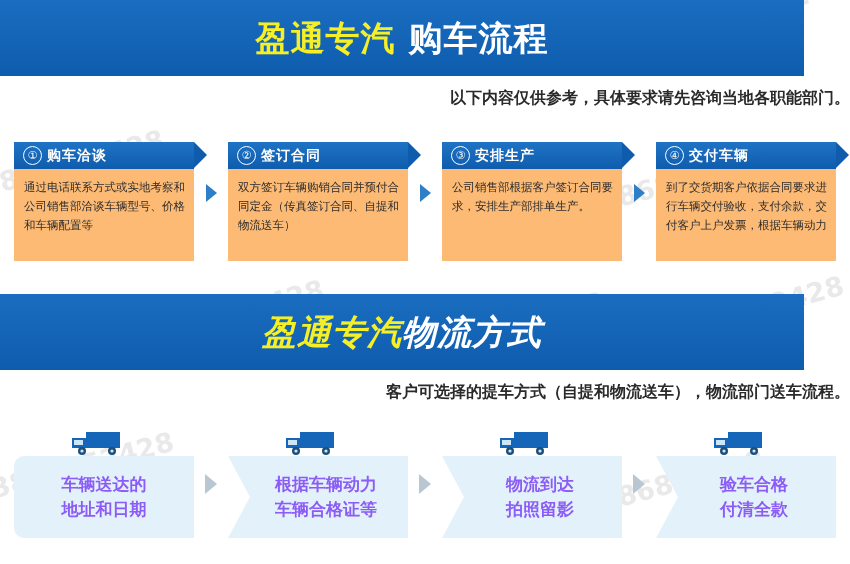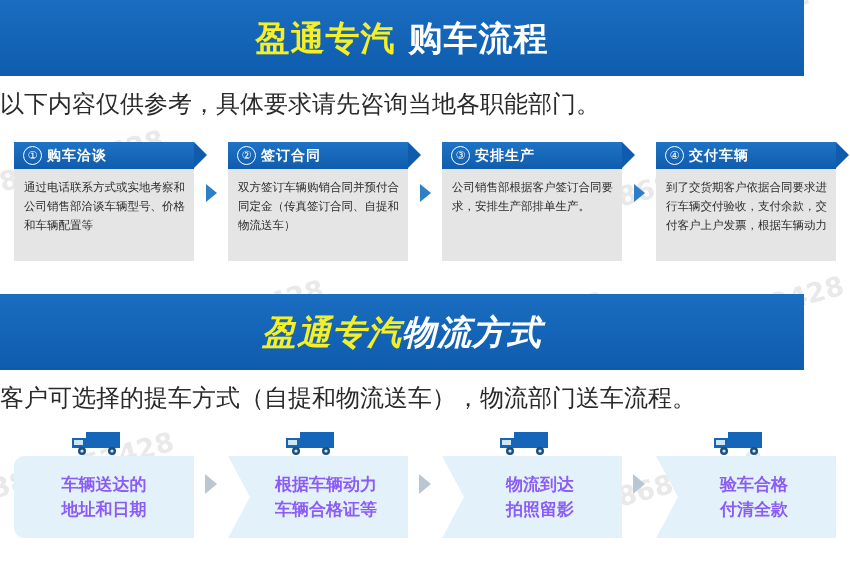--- a/index.html
+++ b/index.html
@@ -63,24 +63,24 @@
     font-family: "DejaVu Sans", "Liberation Sans", sans-serif;
   }
   .banner-title .hl { color: #f7ef26; }
   .banner-title .wt { color: #ffffff; }
 
   
   .subtitle {
     position: absolute;
     left: 0;
     width: 850px;
-    text-align: left;
+    text-align: right;
     color: #2a2a2a;
-    font-size: 24px;
-    font-weight: normal;
+    font-size: 16px;
+    font-weight: bold;
   }
   #subtitle1 { top: 88px; }
   #subtitle2 { top: 382px; }
 
   
   .steps {
     position: absolute;
     top: 142px;
     left: 14px;
     width: 822px;
@@ -125,21 +125,21 @@
   }
   .step-title {
     color: #ffffff;
     font-size: 14px;
     font-weight: bold;
     margin-left: 5px;
     letter-spacing: 1px;
     text-align: center;
   }
   .step-body {
-    background: #e5e5e5;
+    background: #fdba74;
     min-height: 74px;
     padding: 9px 9px 9px 10px;
     color: #2d2d2d;
     font-size: 11.5px;
     line-height: 1.65;
   }
   .step-gap {
     width: 34px;
     flex: 0 0 34px;
     display: flex;

